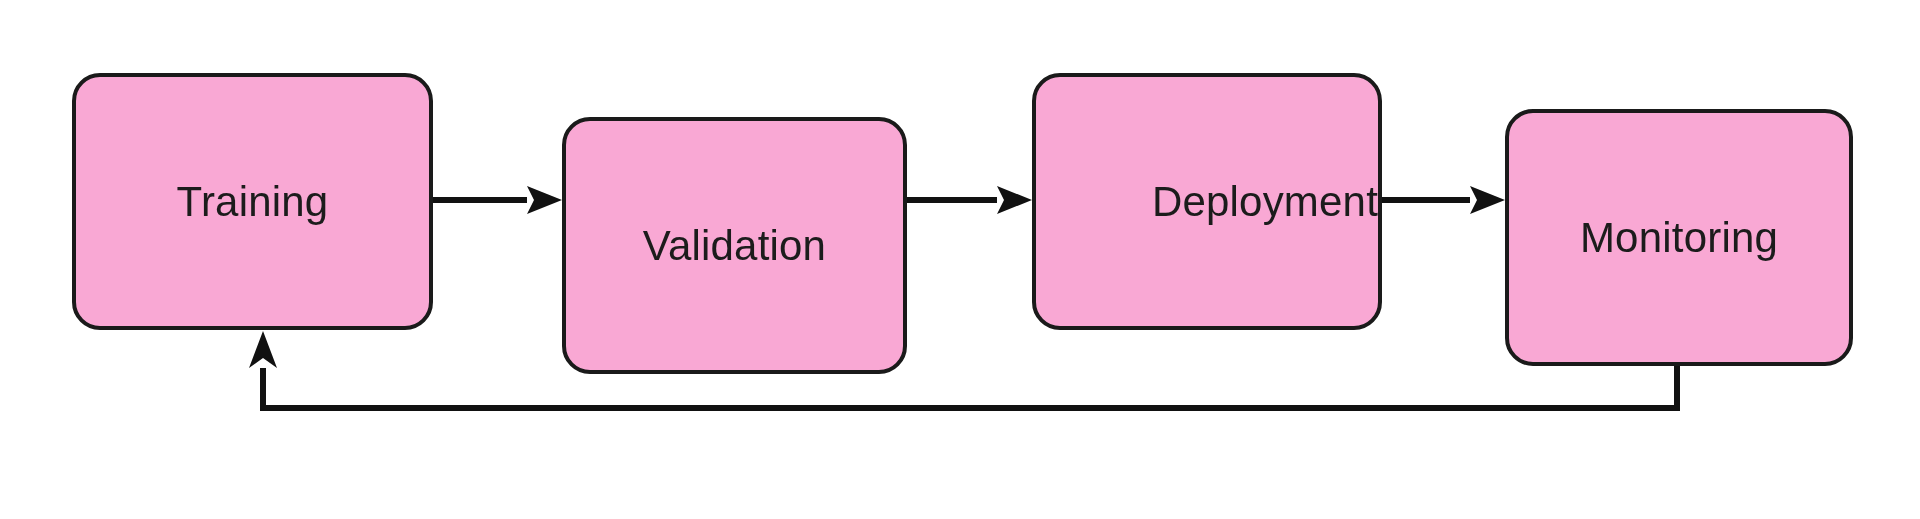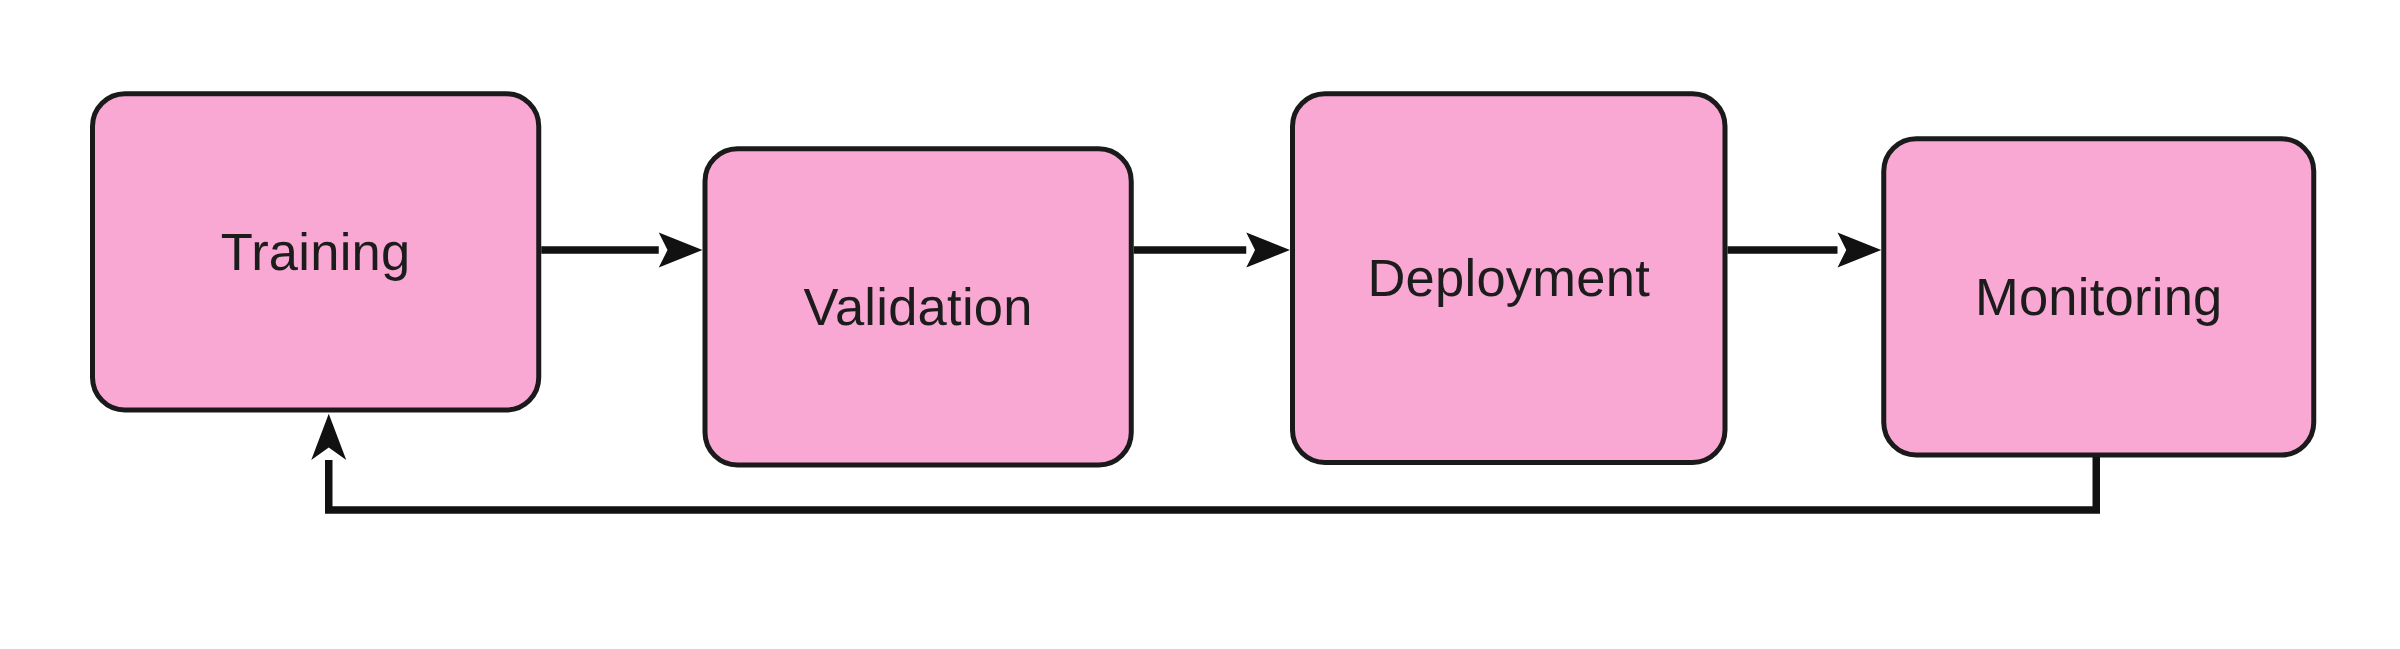--- a/index.html
+++ b/index.html
@@ -76,21 +76,21 @@
   </svg>
 
   <div class="node-box" style="left:72px; top:73px; width:361px; height:257px;">
     <span class="node-label">Training</span>
   </div>
 
   <div class="node-box" style="left:562px; top:73px; width:345px; height:257px;margin-top:44px;">
     <span class="node-label">Validation</span>
   </div>
 
-  <div class="node-box" style="left:1032px; top:73px; width:350px; height:299px;">
+  <div class="node-box" style="left:1032px; top:73px; width:350px; height:257px;justify-content:flex-end;">
     <span class="node-label">Deployment</span>
   </div>
 
   <div class="node-box" style="left:1505px; top:73px; width:348px; height:257px;margin-top:36px;">
     <span class="node-label">Monitoring</span>
   </div>
 
 </div>
 
 </body></html>

